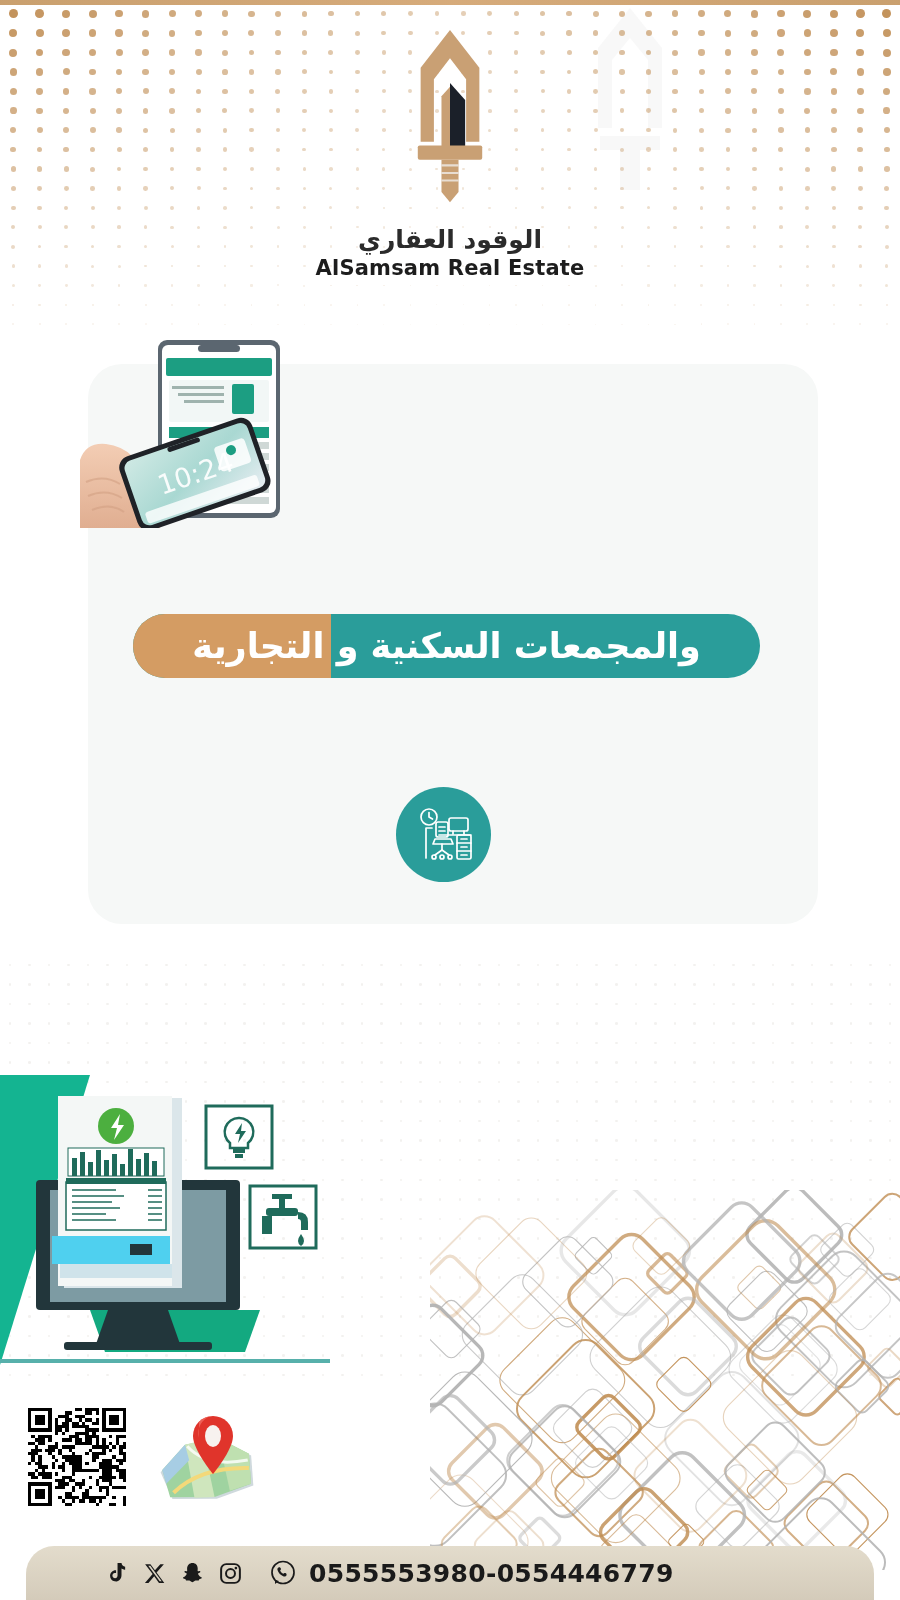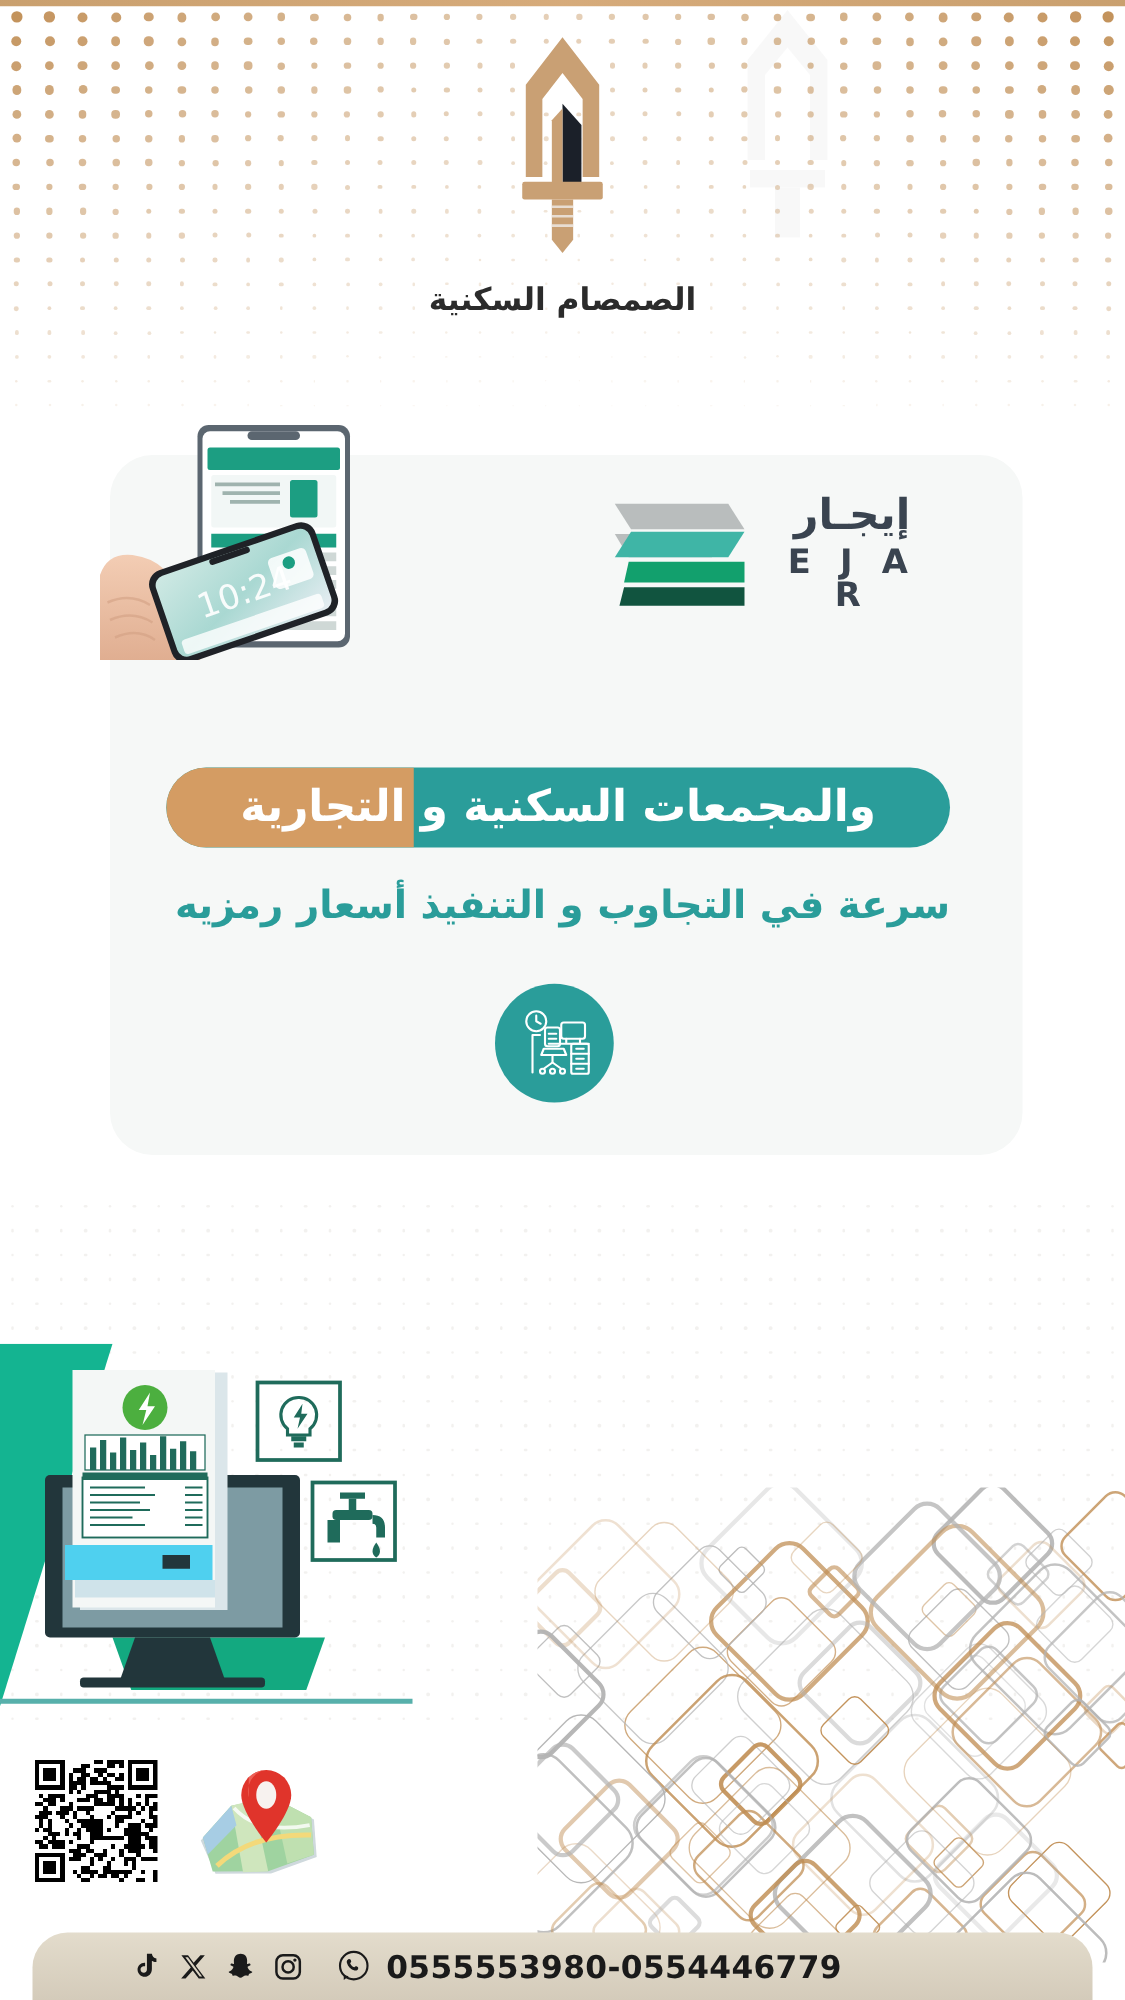--- a/index.html
+++ b/index.html
@@ -723,21 +723,22 @@
 
   <div class="brand">
     <svg class="sword-wrap" viewBox="0 0 120 190">
       <path d="M60 2 L91 42 L91 120 L77 120 L77 54 L60 32 L43 54 L43 120 L29 120 L29 42 Z" fill="#c9a074"></path>
       <path d="M60 58 L76 76 L76 126 L60 126 Z" fill="#1b2029"></path>
       <path d="M51 72 L60 62 L60 126 L51 126 Z" fill="#c9a074"></path>
       <rect x="26" y="124" width="68" height="15" rx="2" fill="#c9a074"></rect>
       <path d="M51 139 h18 v34 l-9 11 l-9 -11 Z" fill="#c9a074"></path>
       <path d="M51 145 h18 M51 153 h18 M51 161 h18" stroke="#f2f2f2" stroke-width="2.2" fill="none" opacity=".75"></path>
     </svg>
-    <div class="brand-ar">الصمصام السكنية</div>
+    <div class="brand-ar">الوقود العقاري</div>
+    <div class="brand-en">AlSamsam Real Estate</div>
   </div>
 
   <div class="card"></div>
 
   <svg class="phone-photo" viewBox="0 0 222 196">
     <defs>
       <linearGradient id="scr" x1="0" y1="0" x2="1" y2="1">
         <stop offset="0" stop-color="#cfe9e4"></stop>
           <stop offset=".5" stop-color="#a9d8d2"></stop>
           <stop offset="1" stop-color="#e8eef3"></stop>
@@ -778,41 +779,27 @@
       <rect x="52" y="104" width="140" height="78" rx="12" fill="#1f2227"></rect>
       <rect x="57" y="109" width="130" height="68" rx="8" fill="url(#scr)"></rect>
       <rect x="104" y="109" width="34" height="5" rx="2.5" fill="#1f2227"></rect>
       <text x="84" y="152" font-family="DejaVu Sans, sans-serif" font-size="27" fill="#ffffff" opacity=".92">10:24</text>
       <rect x="148" y="124" width="32" height="26" rx="4" fill="#ffffff" opacity=".85"></rect>
       <circle cx="164" cy="132" r="5" fill="#1c9e82"></circle>
       <rect x="62" y="163" width="118" height="12" rx="3" fill="#ffffff" opacity=".8"></rect>
     </g>
   </svg>
 
-  <div class="ejar">
-    <svg width="116" height="96" viewBox="0 0 116 96">
-      <path d="M2 6 L100 6 L114 28 L16 28 Z" fill="#b9bdbd"></path>
-      <path d="M2 32 L74 32 L86 52 L14 52 Z" fill="#b9bdbd"></path>
-      <path d="M16 30 L114 30 L100 52 L2 52 Z" fill="#3fb5a6"></path>
-      <path d="M14 56 L114 56 L114 74 L10 74 Z" fill="#12a06d"></path>
-      <path d="M10 78 L114 78 L114 94 L6 94 Z" fill="#11543f"></path>
-    </svg>
-    <div class="ejar-txt">
-      <div class="ejar-ar">إيجـار</div>
-      <div class="ejar-en">E J A R</div>
-    </div>
-  </div>
 
 
   <div class="banner">
     <div class="banner-tan"></div>
     <div class="banner-txt">والمجمعات السكنية و التجارية</div>
   </div>
 
-  <div class="h3">سرعة في التجاوب و التنفيذ أسعار رمزيه</div>
 
   <div class="circle-icon">
     <svg width="58" height="58" viewBox="0 0 58 58">
       <g stroke="#ffffff" stroke-width="1.7" fill="none" stroke-linecap="round" stroke-linejoin="round">
         <circle cx="14" cy="11" r="8"></circle>
           <path d="M14 6.5 V11 L17.5 13"></path>
         <rect x="34" y="12" width="19" height="13" rx="2"></rect>
         <path d="M38 25 v3 M49 25 v3"></path>
         <path d="M24 29 H56"></path>
         <rect x="42" y="29" width="14" height="24" rx="1.5"></rect>

